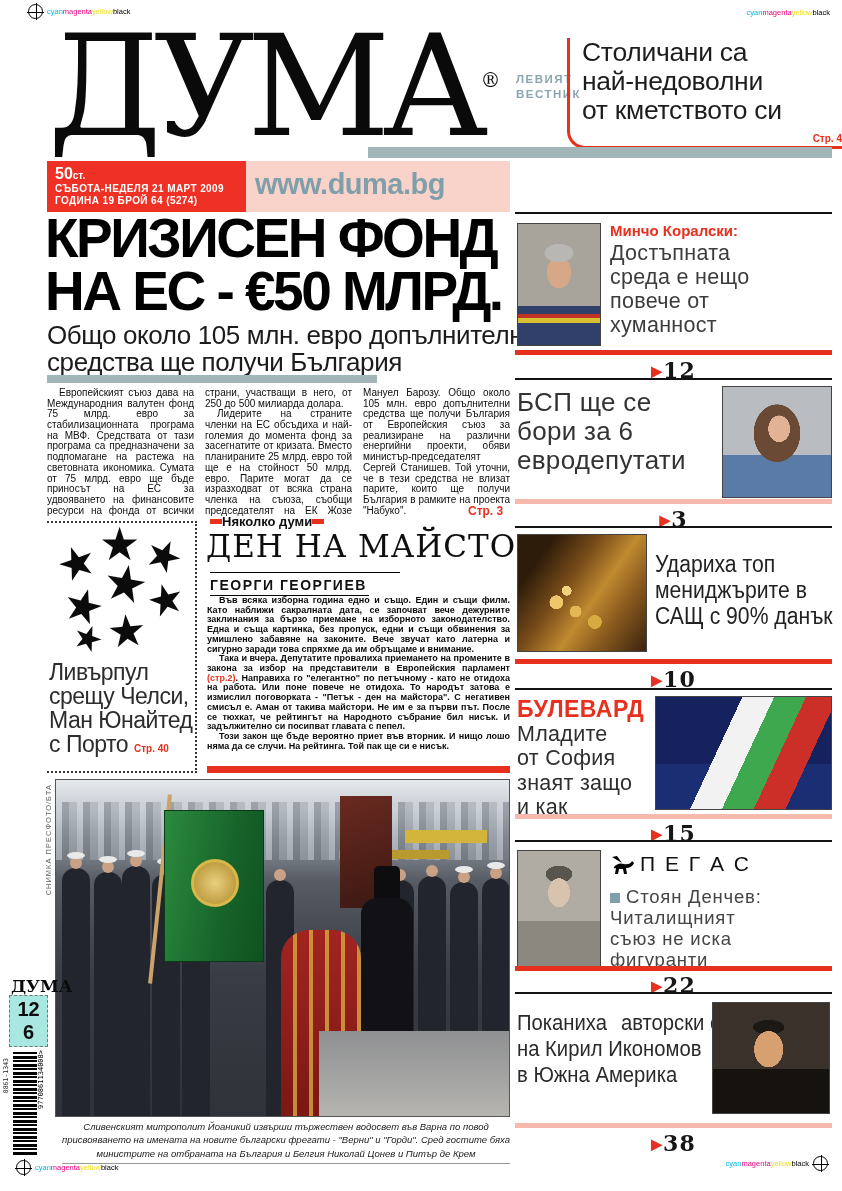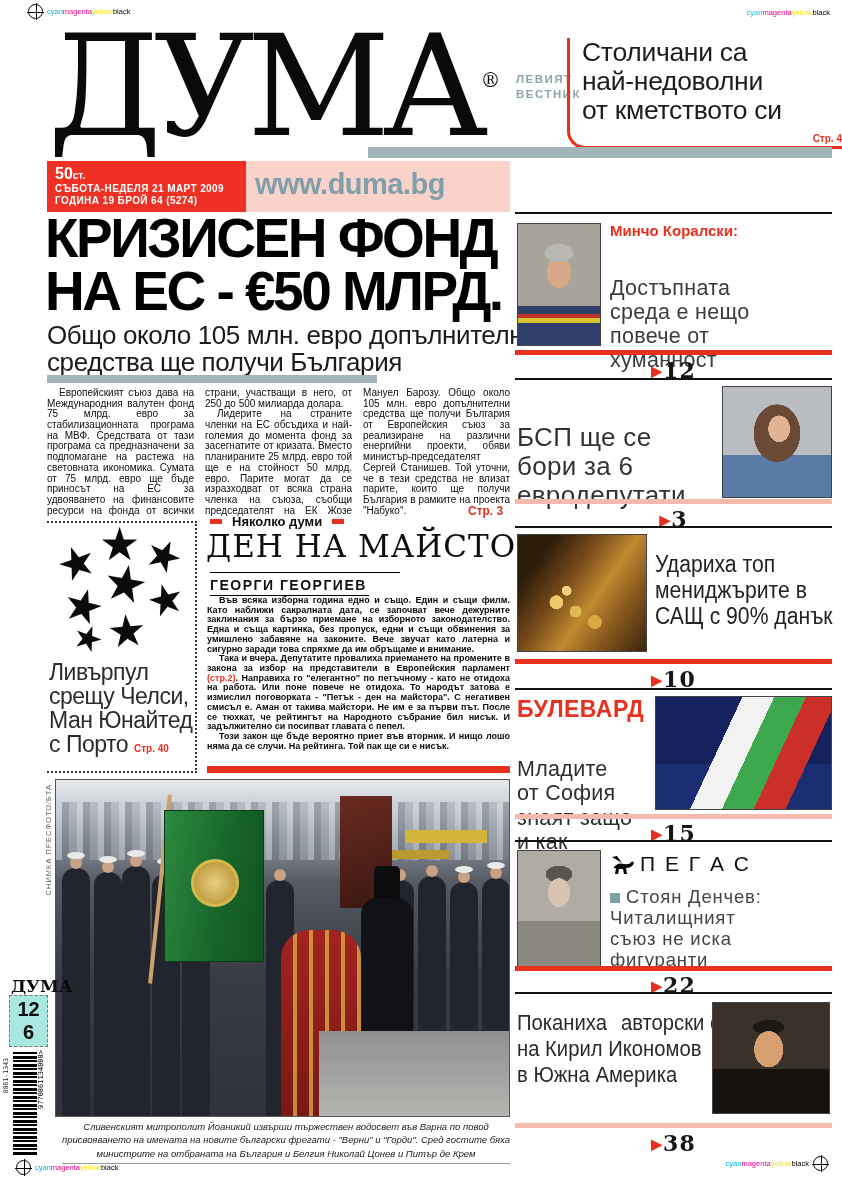--- a/index.html
+++ b/index.html
@@ -38,21 +38,21 @@
   
   .lead-hl{left:45px;top:212px;font-weight:bold;font-size:55px;line-height:.96;letter-spacing:-2.5px;color:#000;}
   .lead-sub{left:47px;top:322px;font-size:26px;line-height:1.05;color:#1b1b1b;letter-spacing:-.4px;}
   .lead-teal{left:47px;top:375px;width:330px;height:8px;background:#a2b6ba;}
   .lead-body{left:47px;top:388px;width:463px;height:134px;column-count:3;column-gap:11px;
              font-size:10px;line-height:1.07;text-align:justify;color:#0d0d0d;overflow:hidden;}
   .lead-body p{margin:0;text-indent:12px;}
   .lead-ref{left:468px;top:504px;color:#e8301e;font-size:12px;font-weight:bold;text-align:center;}
 
   
-  .fw-kicker{left:210px;top:514px;display:flex;align-items:center;gap:10px;font-size:13px;font-weight:bold;color:#0d0d0d;}
+  .fw-kicker{left:210px;top:514px;display:flex;align-items:center;gap:0;font-size:13px;font-weight:bold;color:#0d0d0d;}
   .redchip{width:12px;height:5px;background:#e8301e;display:inline-block;}
   .fw-title{left:206px;top:528px;font-family:"DejaVu Serif",serif;font-size:31px;letter-spacing:1px;color:#0e0e0e;white-space:nowrap;}
   .fw-byline{left:210px;top:572px;width:190px;border-top:1.5px solid #000;padding-top:3px;}
   .fw-byline span{display:inline-block;border-bottom:1.5px solid #000;font-size:14px;font-weight:bold;
                   letter-spacing:1.5px;padding:0 2px 2px 0;}
   .fw-body{left:207px;top:596px;width:303px;height:170px;font-size:9px;font-weight:bold;line-height:1.08;
            text-align:justify;color:#0a0a0a;overflow:hidden;}
   .fw-body p{margin:0;text-indent:12px;}
   .fw-ref{color:#e8301e;}
   .fw-redbar{left:207px;top:766px;width:303px;height:7px;background:#e8301e;}
@@ -67,21 +67,21 @@
 
   
   .sb{left:515px;width:317px;border-top:2px solid #121212;box-sizing:border-box;}
   .divider{position:absolute;left:0;right:0;height:5px;}
   .d-red{background:#e8301e;}
   .d-pink{background:#f5b9ad;}
   .pgnum{position:absolute;left:0;right:0;text-align:center;font-family:"DejaVu Serif",serif;
          font-weight:bold;font-size:22px;color:#161616;letter-spacing:1px;}
   .pgnum .arr{color:#e8301e;font-size:14px;vertical-align:2px;font-family:"Liberation Sans",sans-serif;}
   .kick-red{color:#e8301e;font-weight:bold;}
-  .sb-hl{color:#3c3c3c;letter-spacing:.3px;margin-top:35px;}
+  .sb-hl{color:#3c3c3c;letter-spacing:.3px;}
   .cond{display:inline-block;transform:scaleX(.92);transform-origin:left top;white-space:nowrap;}
   .sq-bullet{display:inline-block;width:10px;height:10px;background:#7f9faa;margin-right:6px;}
 
   
   .ph{position:absolute;border:1px solid #444;box-sizing:border-box;}
   .ph-mincho{background:
      radial-gradient(ellipse 24px 15px at 50% 24%, #b9b7b3 60%, transparent 61%),
      radial-gradient(ellipse 20px 26px at 50% 40%, #d7a887 60%, transparent 61%),
      linear-gradient(180deg,#a8a49c 0 68%,#31406b 68% 74%,#c23327 74% 78%,#d8c232 78% 82%,#31406b 82% 100%);}
   .ph-woman{background:

